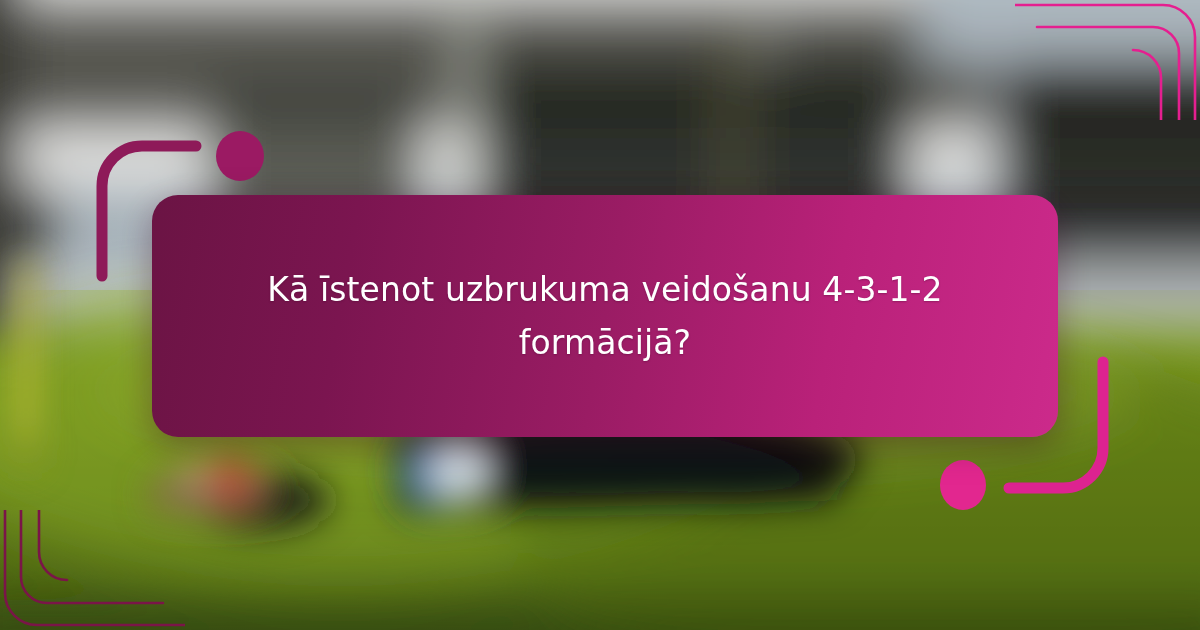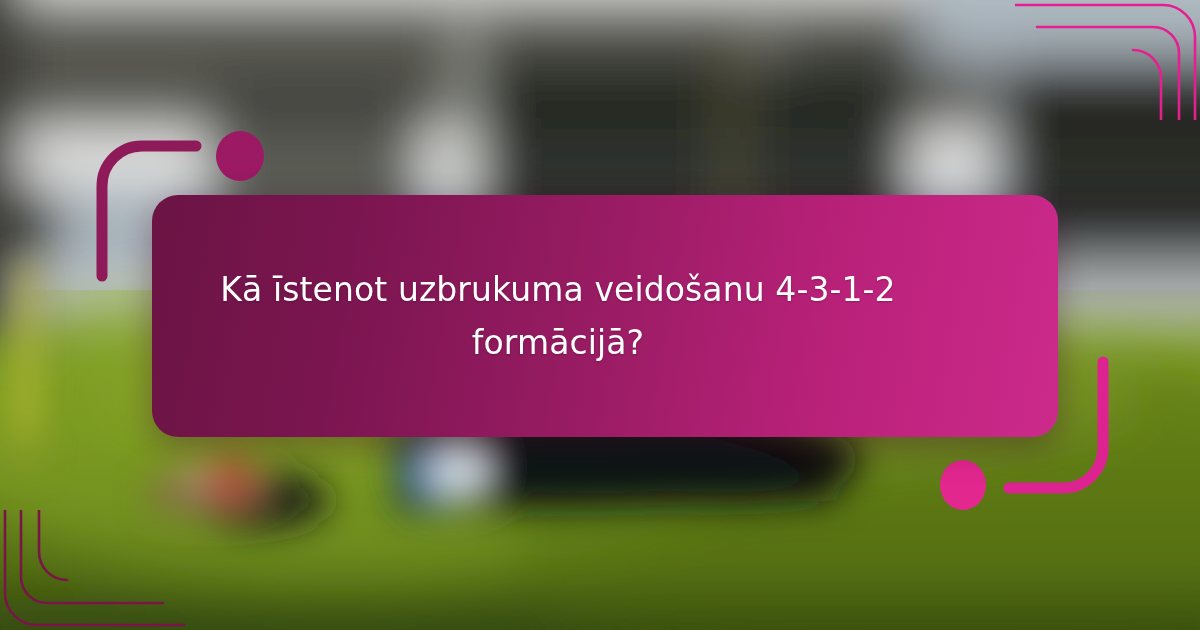--- a/index.html
+++ b/index.html
@@ -50,20 +50,21 @@
     left: 152px;
     top: 195px;
     width: 906px;
     height: 242px;
     border-radius: 26px;
     z-index: 4;
     background: linear-gradient(100deg, #6b1444 0%, #7b1550 22%, #9a1c64 50%, #b92179 74%, #cc2a8b 100%);
     box-shadow: 0 10px 34px rgba(60, 8, 38, 0.38);
     display: flex;
     align-items: center;
+    justify-content: center;
     box-sizing: border-box;
     padding: 0 56px;
   }
 
   .title-text {
     color: #ffffff;
     font-size: 33px;
     line-height: 1.62;
     font-weight: 400;
     text-align: center;

